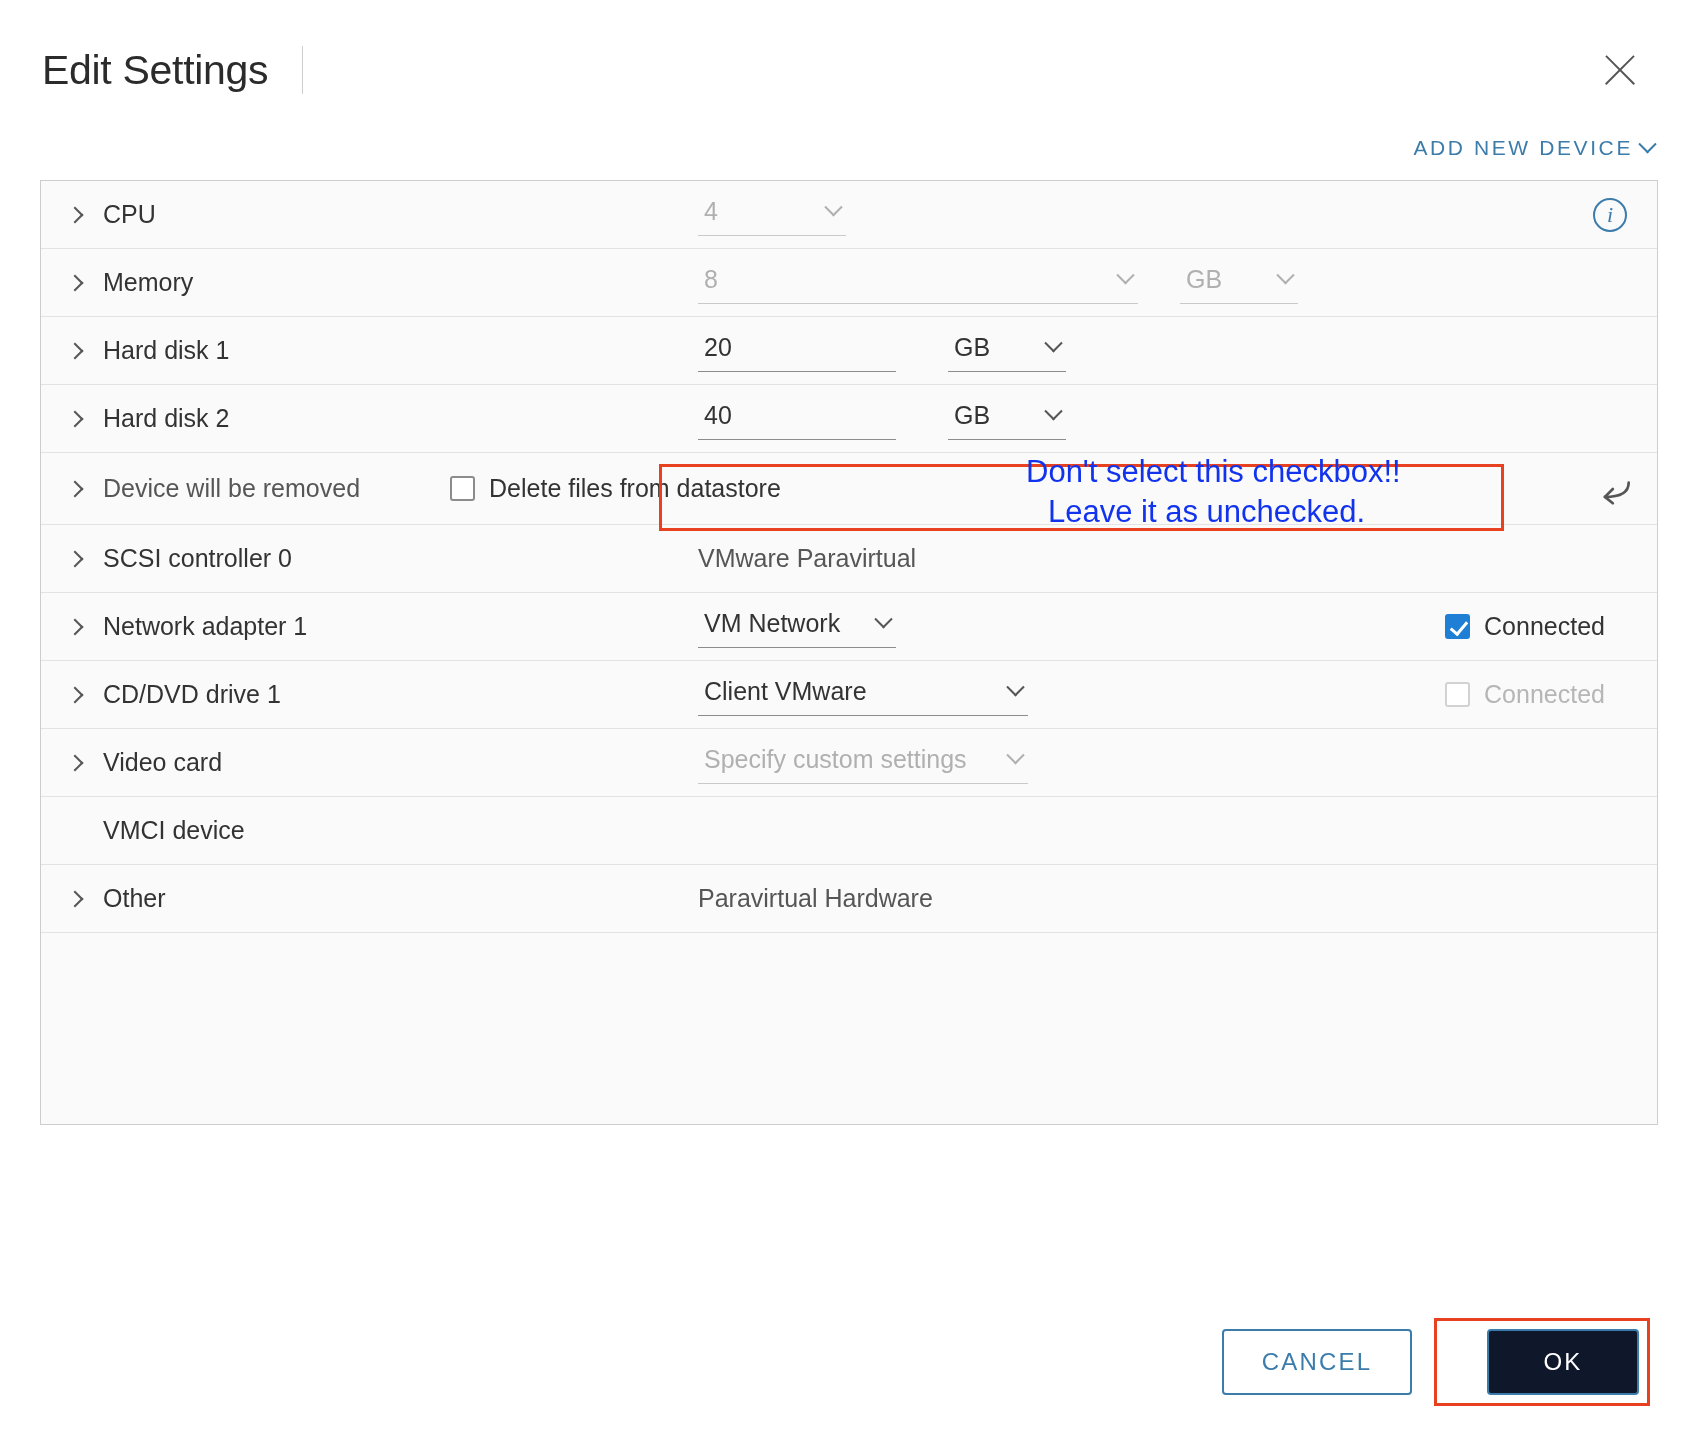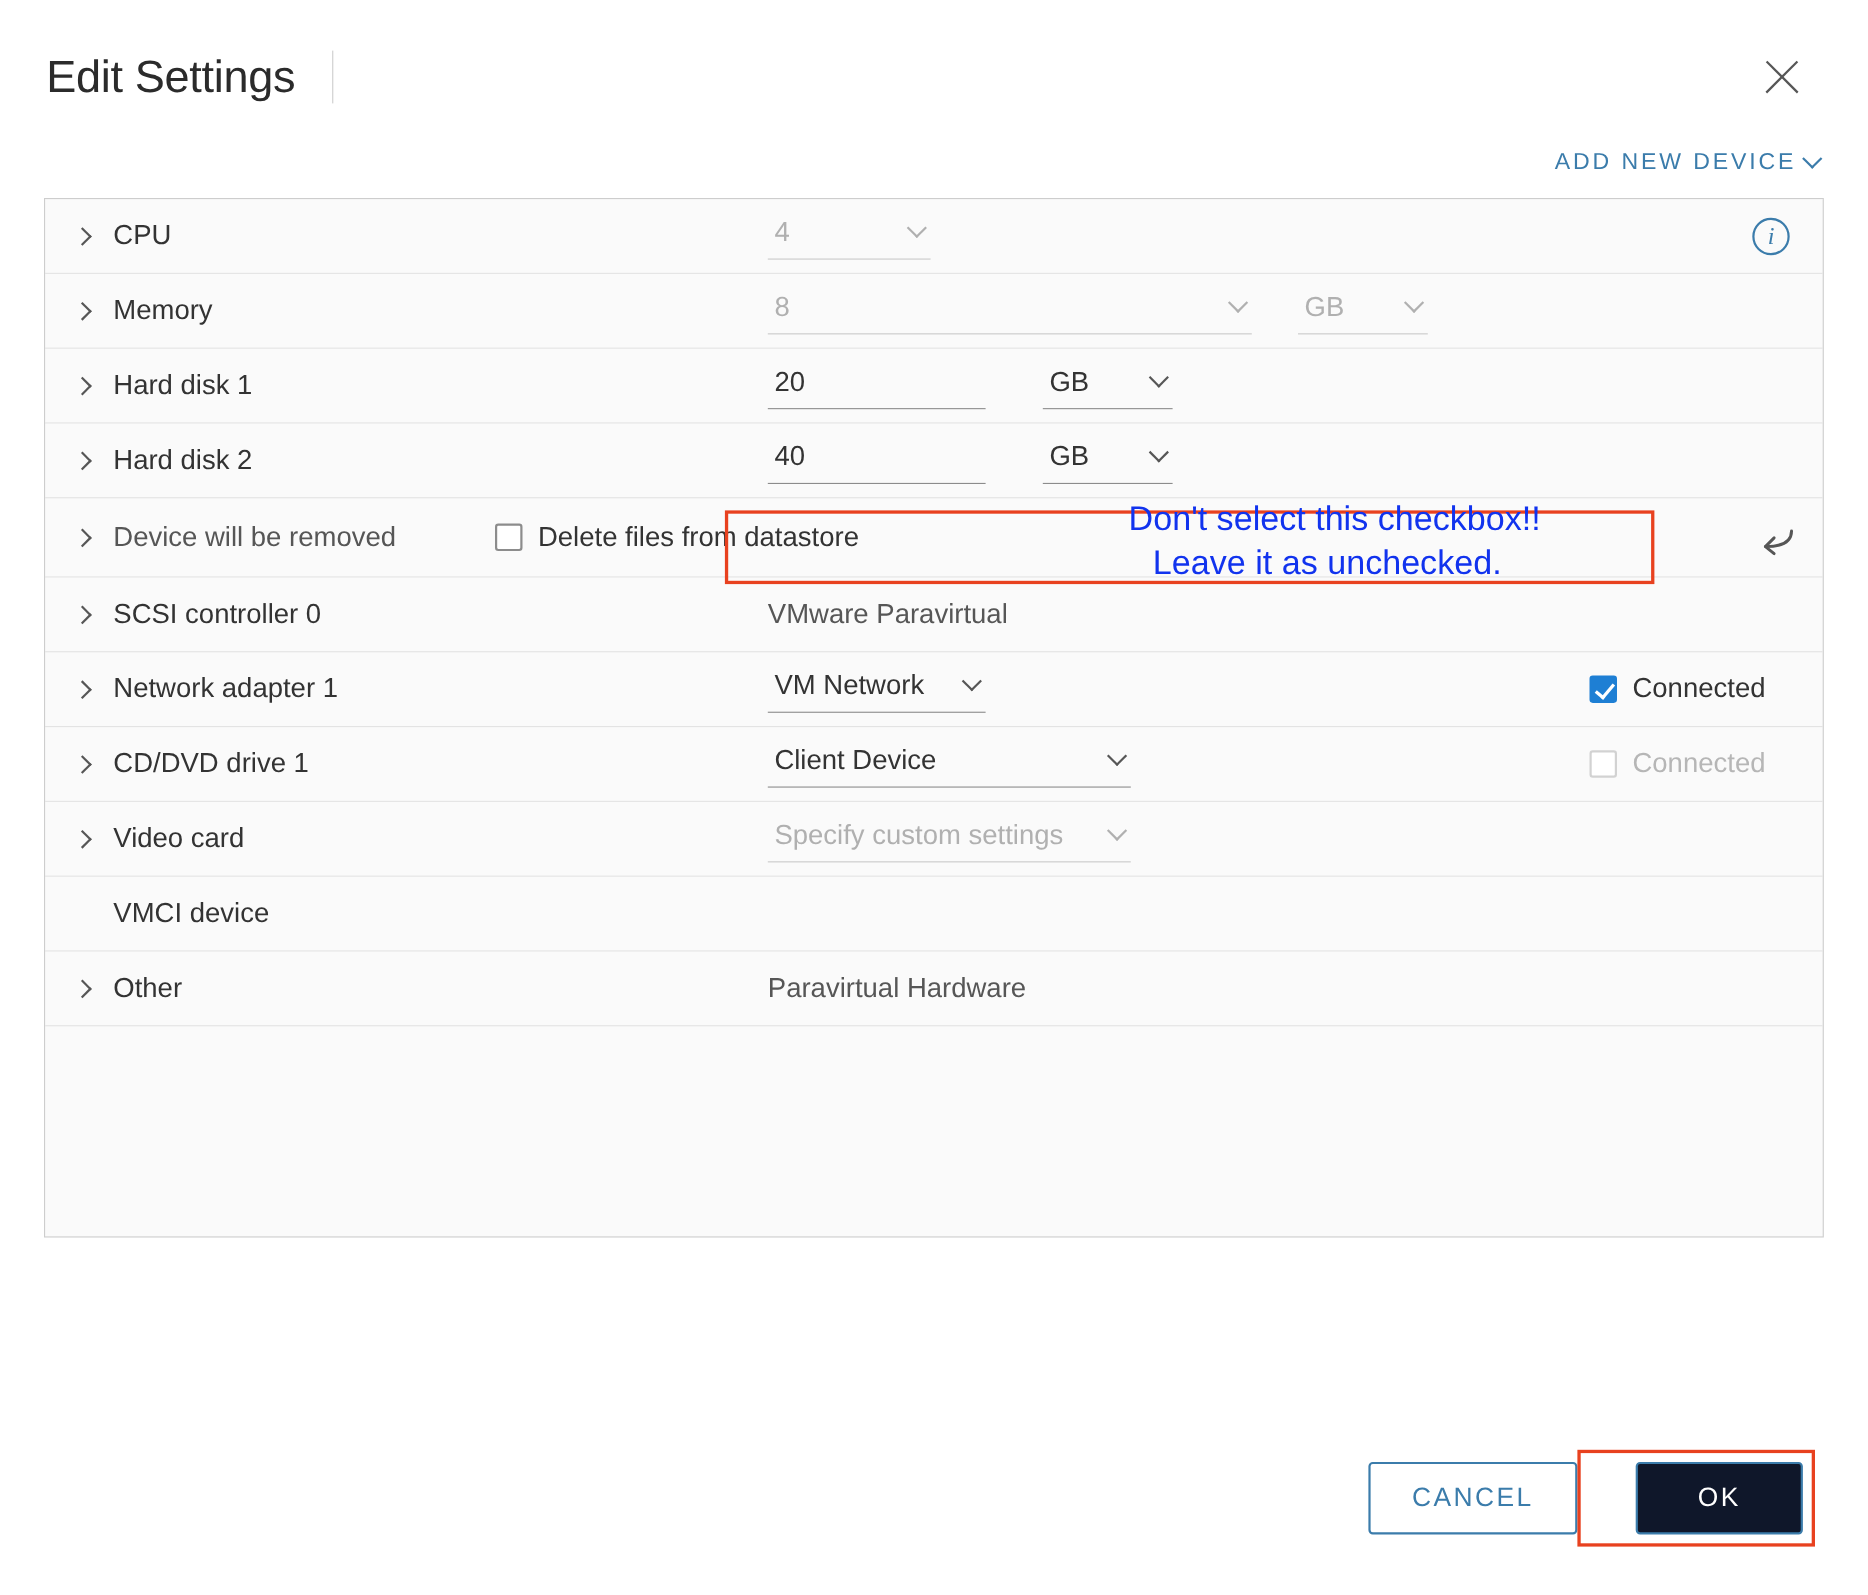--- a/index.html
+++ b/index.html
@@ -289,20 +289,21 @@
 
   
   .footer {
     position: absolute;
     left: 0; right: 0;
     bottom: 44px;
     display: flex;
     justify-content: flex-end;
     align-items: center;
     padding-right: 48px;
+    gap: 22px;
   }
   .btn {
     font-size: 24px;
     letter-spacing: 2.2px;
     border-radius: 4px;
     height: 66px;
     min-width: 190px;
     display: flex;
     align-items: center;
     justify-content: center;
@@ -454,21 +455,21 @@
       </div>
     </div>
 
     <div class="row">
       <div class="chev">
           <i></i>
         </div>
       <div class="label">CD/DVD drive 1</div>
       <div class="valuezone">
         <div class="usel" style="width:330px;">
-          <span>Client Device</span>
+          <span>Client VMware</span>
           <span class="cv"></span>
         </div>
         <div class="cbwrap disabled" style="position:absolute;right:52px;">
           <span class="cbox disabled"></span>
           <span>Connected</span>
         </div>
       </div>
     </div>
 
     <div class="row">

